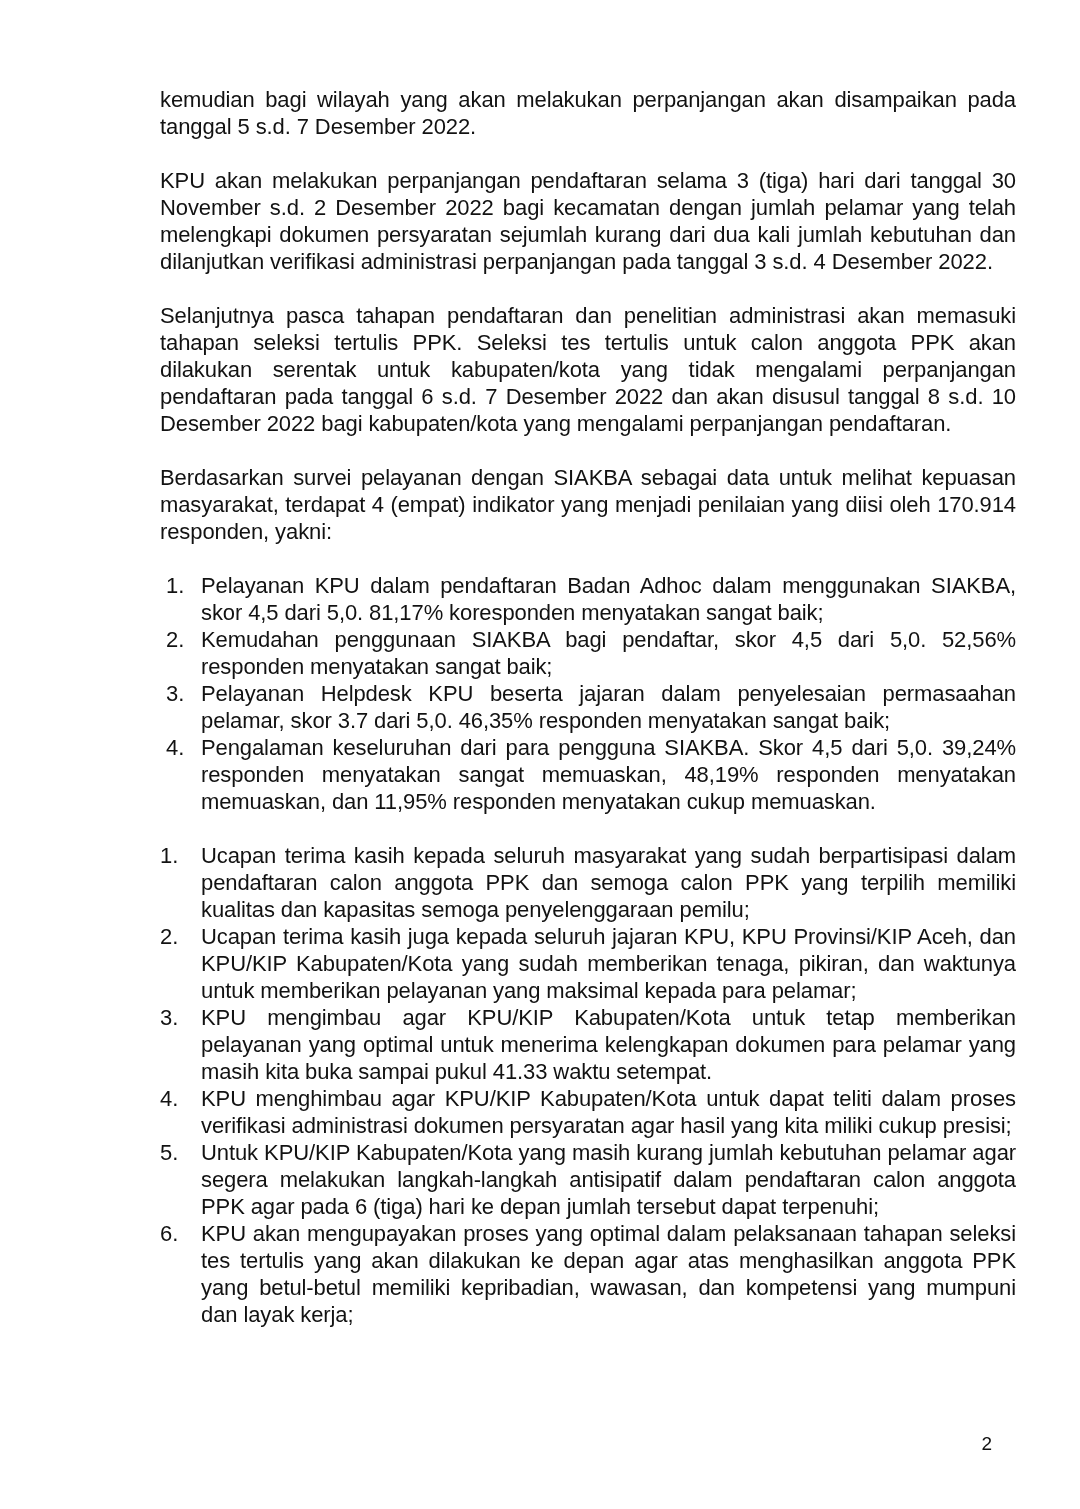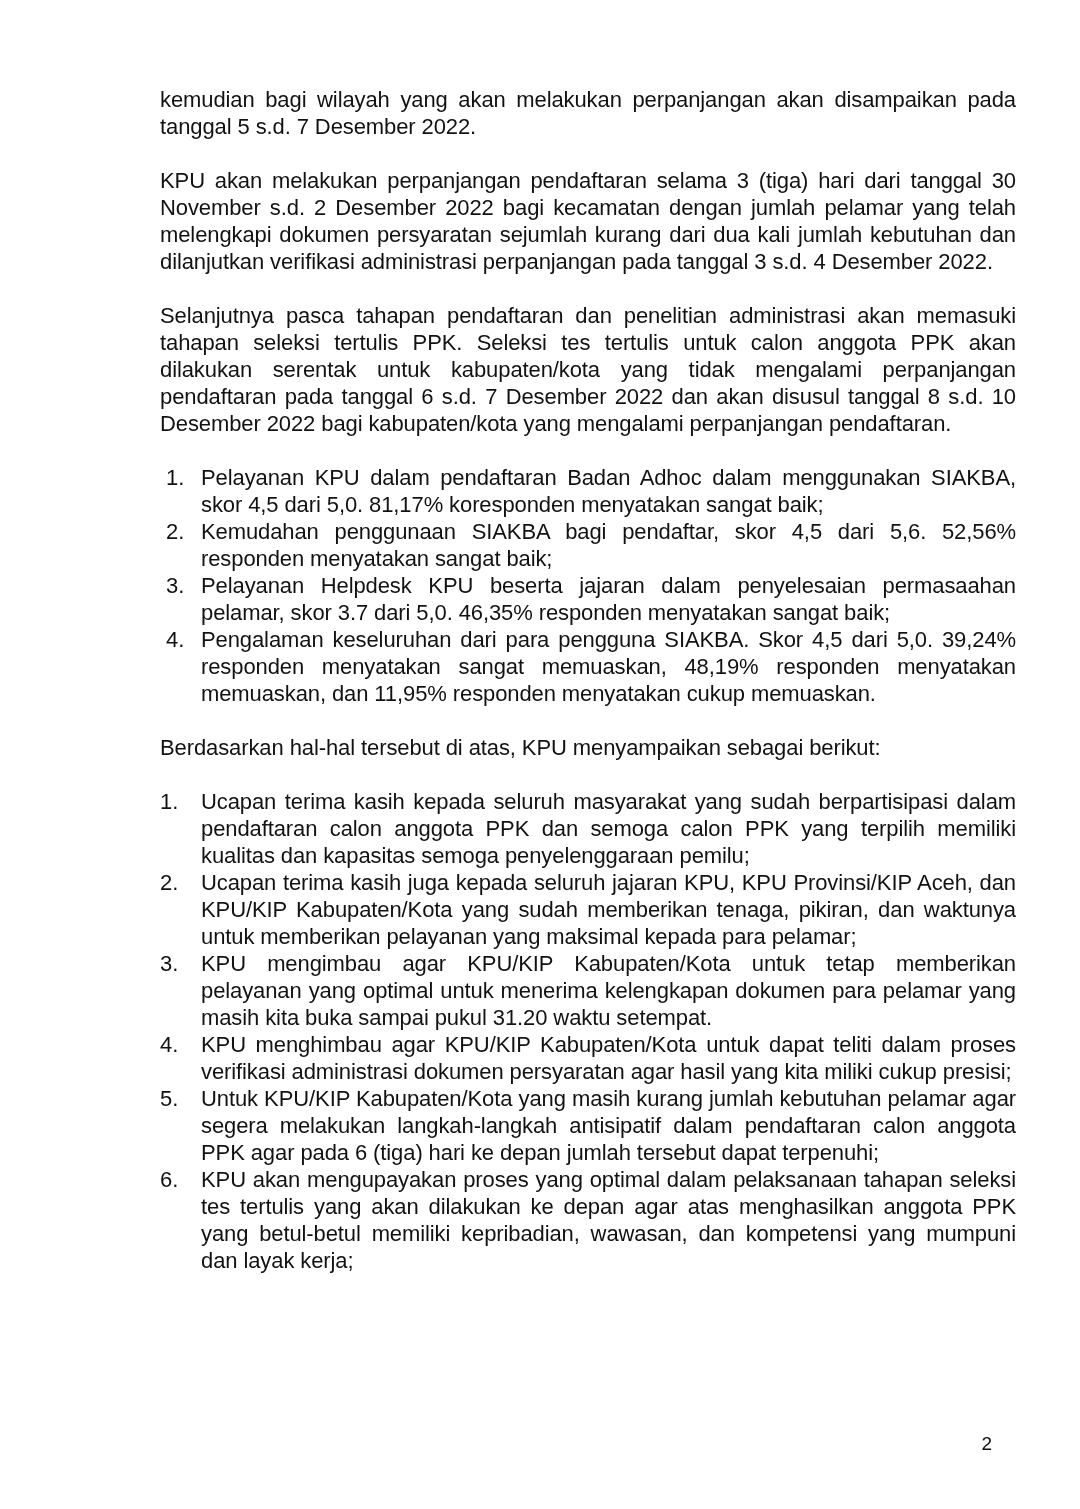--- a/index.html
+++ b/index.html
@@ -45,54 +45,54 @@
 
 <div class="page">
   <div class="content">
 
     <p class="para">kemudian bagi wilayah yang akan melakukan perpanjangan akan disampaikan pada tanggal 5 s.d. 7 Desember 2022.</p>
 
     <p class="para">KPU akan melakukan perpanjangan pendaftaran selama 3 (tiga) hari dari tanggal 30 November s.d. 2 Desember 2022 bagi kecamatan dengan jumlah pelamar yang telah melengkapi dokumen persyaratan sejumlah kurang dari dua kali jumlah kebutuhan dan dilanjutkan verifikasi administrasi perpanjangan pada tanggal 3 s.d. 4 Desember 2022.</p>
 
     <p class="para">Selanjutnya pasca tahapan pendaftaran dan penelitian administrasi akan memasuki tahapan seleksi tertulis PPK. Seleksi tes tertulis untuk calon anggota PPK akan dilakukan serentak untuk kabupaten/kota yang tidak mengalami perpanjangan pendaftaran pada tanggal 6 s.d. 7 Desember 2022 dan akan disusul tanggal 8 s.d. 10 Desember 2022 bagi kabupaten/kota yang mengalami perpanjangan pendaftaran.</p>
 
+    <p class="para">Berdasarkan survei pelayanan dengan SIAKBA sebagai data untuk melihat kepuasan masyarakat, terdapat 4 (empat) indikator yang menjadi penilaian yang diisi oleh 170.914 responden, yakni:</p>
 
     <div class="list list-indicators">
       <div class="li">
         <span class="li-num">1.</span>
         <span class="li-text">Pelayanan KPU dalam pendaftaran Badan Adhoc dalam menggunakan SIAKBA, skor 4,5 dari 5,0. 81,17% koresponden menyatakan sangat baik;</span>
       </div>
       <div class="li">
         <span class="li-num">2.</span>
-        <span class="li-text">Kemudahan penggunaan SIAKBA bagi pendaftar, skor 4,5 dari 5,6. 52,56% responden menyatakan sangat baik;</span>
+        <span class="li-text">Kemudahan penggunaan SIAKBA bagi pendaftar, skor 4,5 dari 5,0. 52,56% responden menyatakan sangat baik;</span>
       </div>
       <div class="li">
         <span class="li-num">3.</span>
         <span class="li-text">Pelayanan Helpdesk KPU beserta jajaran dalam penyelesaian permasaahan pelamar, skor 3.7 dari 5,0. 46,35% responden menyatakan sangat baik;</span>
       </div>
       <div class="li">
         <span class="li-num">4.</span>
         <span class="li-text">Pengalaman keseluruhan dari para pengguna SIAKBA. Skor 4,5 dari 5,0. 39,24% responden menyatakan sangat memuaskan, 48,19% responden menyatakan memuaskan, dan 11,95% responden menyatakan cukup memuaskan.</span>
       </div>
     </div>
 
-    <p class="para">Berdasarkan hal-hal tersebut di atas, KPU menyampaikan sebagai berikut:</p>
 
     <div class="list last-list">
       <div class="li">
         <span class="li-num">1.</span>
         <span class="li-text">Ucapan terima kasih kepada seluruh masyarakat yang sudah berpartisipasi dalam pendaftaran calon anggota PPK dan semoga calon PPK yang terpilih memiliki kualitas dan kapasitas semoga penyelenggaraan pemilu;</span>
       </div>
       <div class="li">
         <span class="li-num">2.</span>
         <span class="li-text">Ucapan terima kasih juga kepada seluruh jajaran KPU, KPU Provinsi/KIP Aceh, dan KPU/KIP Kabupaten/Kota yang sudah memberikan tenaga, pikiran, dan waktunya untuk memberikan pelayanan yang maksimal kepada para pelamar;</span>
       </div>
       <div class="li">
         <span class="li-num">3.</span>
-        <span class="li-text">KPU mengimbau agar KPU/KIP Kabupaten/Kota untuk tetap memberikan pelayanan yang optimal untuk menerima kelengkapan dokumen para pelamar yang masih kita buka sampai pukul 31.20 waktu setempat.</span>
+        <span class="li-text">KPU mengimbau agar KPU/KIP Kabupaten/Kota untuk tetap memberikan pelayanan yang optimal untuk menerima kelengkapan dokumen para pelamar yang masih kita buka sampai pukul 41.33 waktu setempat.</span>
       </div>
       <div class="li">
         <span class="li-num">4.</span>
         <span class="li-text">KPU menghimbau agar KPU/KIP Kabupaten/Kota untuk dapat teliti dalam proses verifikasi administrasi dokumen persyaratan agar hasil yang kita miliki cukup presisi;</span>
       </div>
       <div class="li">
         <span class="li-num">5.</span>
         <span class="li-text">Untuk KPU/KIP Kabupaten/Kota yang masih kurang jumlah kebutuhan pelamar agar segera melakukan langkah-langkah antisipatif dalam pendaftaran calon anggota PPK agar pada 6 (tiga) hari ke depan jumlah tersebut dapat terpenuhi;</span>
       </div>
       <div class="li">

